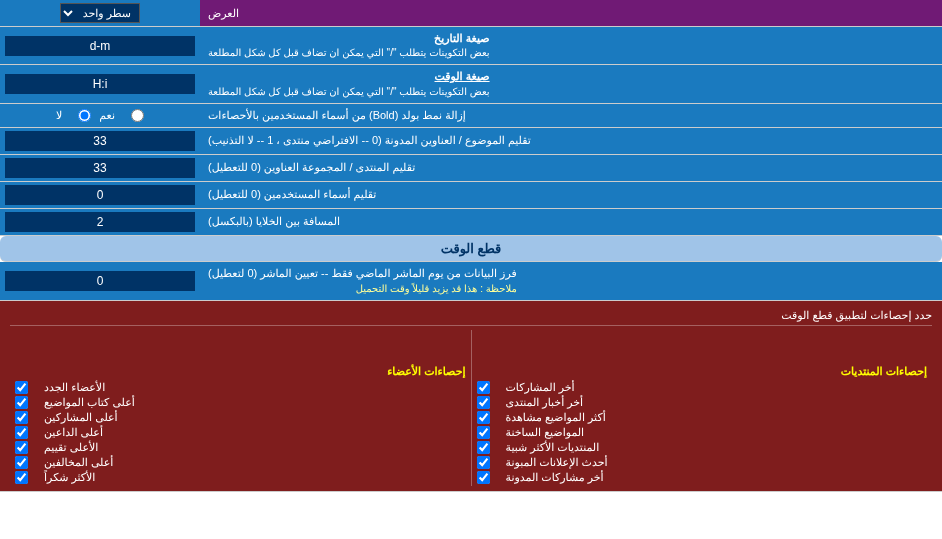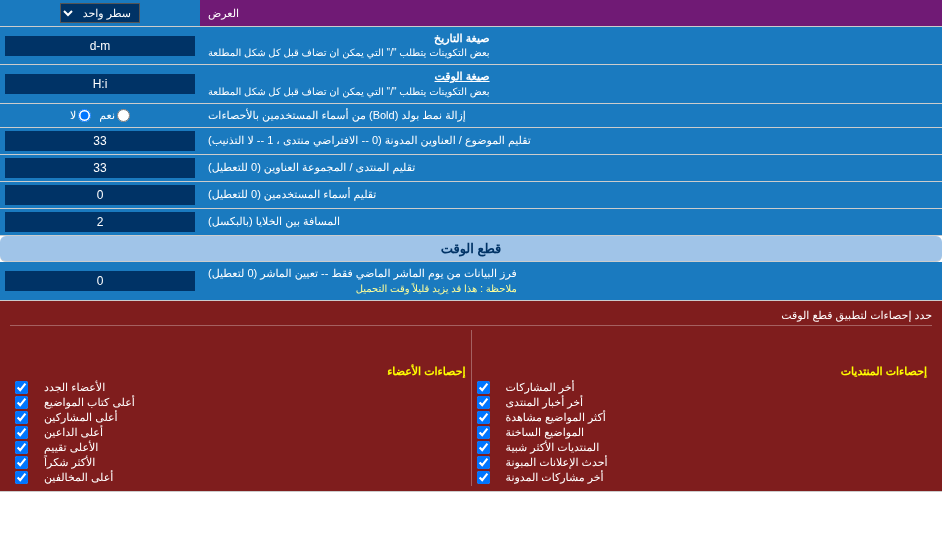--- a/index.html
+++ b/index.html
@@ -103,21 +103,21 @@
       justify-content: center;
       gap: 8px;
       padding: 3px 5px;
     }
 
     .radio-cell label {
       color: #fff;
       font-size: 11px;
       display: flex;
       align-items: center;
-      gap: 2px;
+      gap: 16px;
     }
 
     
     .section-header {
       background: #a0c4e8;
       color: #003366;
       text-align: center;
       font-weight: bold;
       font-size: 13px;
       padding: 5px;
@@ -342,24 +342,24 @@
         </div>
         <div class="checkbox-item">
           <span>أعلى الداعين</span>
           <input type="checkbox" checked="" style="">
         </div>
         <div class="checkbox-item">
           <span>الأعلى تقييم</span>
           <input type="checkbox" checked="" style="">
         </div>
         <div class="checkbox-item">
+          <span>أعلى المخالفين</span>
+          <input type="checkbox" checked="" style="">
+        </div>
+        <div class="checkbox-item">
           <span>الأكثر شكراً</span>
           <input type="checkbox" checked="" style="">
         </div>
-        <div class="checkbox-item">
-          <span>أعلى المخالفين</span>
-          <input type="checkbox" checked="" style="">
-        </div>
       </div>
     </div>
   </div>
 
 </div>
 
 </body></html>

